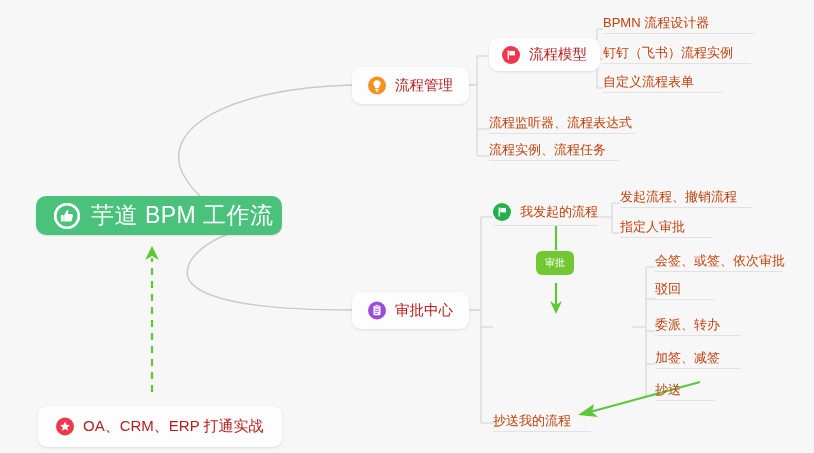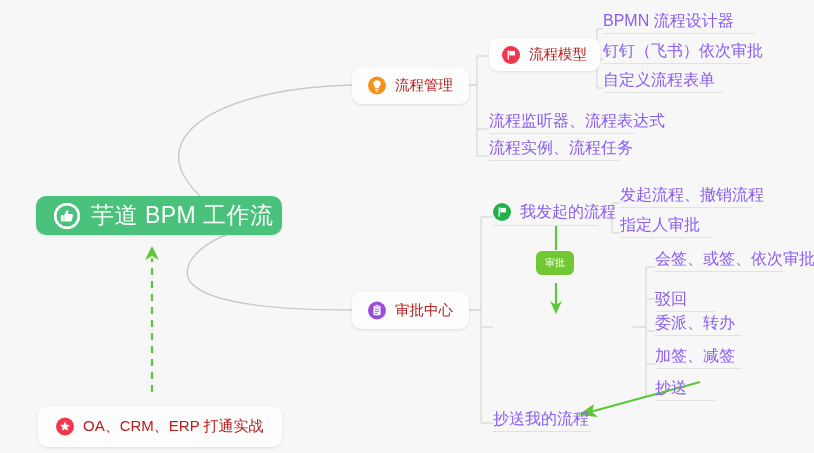--- a/index.html
+++ b/index.html
@@ -46,21 +46,21 @@
   
   .leaf{
     position:absolute;
     display:flex;align-items:flex-end;
     padding-bottom:4px;
     box-sizing:border-box;
     border-bottom:1px solid #e2e2e2;
     height:28px;
     z-index:3;
   }
-  .leaf-text{font-size:16px;color:#8b5cf6;white-space:nowrap;line-height:1;}
+  .leaf-text{font-size:13px;color:#c2410c;white-space:nowrap;line-height:1;}
   .leaf.with-icon .leaf-text{margin-left:9px;}
 
   
   .ico{
     width:18px;height:18px;border-radius:50%;
     display:inline-flex;align-items:center;justify-content:center;
     flex:0 0 auto;position:relative;
   }
   .ico svg{display:block;}
   .ico-lg{width:26px;height:26px;}
@@ -171,21 +171,21 @@
         <path d="M7.3 4.9 L13.0 4.9 L13.0 9.4 L7.3 9.4 Z" fill="#ffffff"></path>
       </svg>
     </span>
     <span class="card-label">流程模型</span>
   </div>
 
   <div class="leaf" style="left:603px;top:6px;width:152px;">
     <span class="leaf-text">BPMN 流程设计器</span>
   </div>
   <div class="leaf" style="left:603px;top:36px;width:148px;">
-    <span class="leaf-text">钉钉（飞书）依次审批</span>
+    <span class="leaf-text">钉钉（飞书）流程实例</span>
   </div>
   <div class="leaf" style="left:489px;top:106px;width:146px;">
     <span class="leaf-text">流程监听器、流程表达式</span>
   </div>
 
   <div class="leaf" style="left:603px;top:65px;width:120px;">
     <span class="leaf-text">自定义流程表单</span>
   </div>
   <div class="leaf" style="left:489px;top:133px;width:130px;">
     <span class="leaf-text">流程实例、流程任务</span>
@@ -224,21 +224,21 @@
   </div>
 
   <div class="badge" style="left:536px;top:251px;">
     <span>审批</span>
   </div>
 
 
   <div class="leaf" style="left:655px;top:244px;width:128px;">
     <span class="leaf-text">会签、或签、依次审批</span>
   </div>
-  <div class="leaf" style="left:655px;top:284px;width:60px;">
+  <div class="leaf" style="left:655px;top:272px;width:60px;">
     <span class="leaf-text">驳回</span>
   </div>
   <div class="leaf" style="left:655px;top:308px;width:86px;">
     <span class="leaf-text">委派、转办</span>
   </div>
   <div class="leaf" style="left:655px;top:341px;width:86px;">
     <span class="leaf-text">加签、减签</span>
   </div>
   <div class="leaf" style="left:655px;top:373px;width:60px;">
     <span class="leaf-text">抄送</span>

